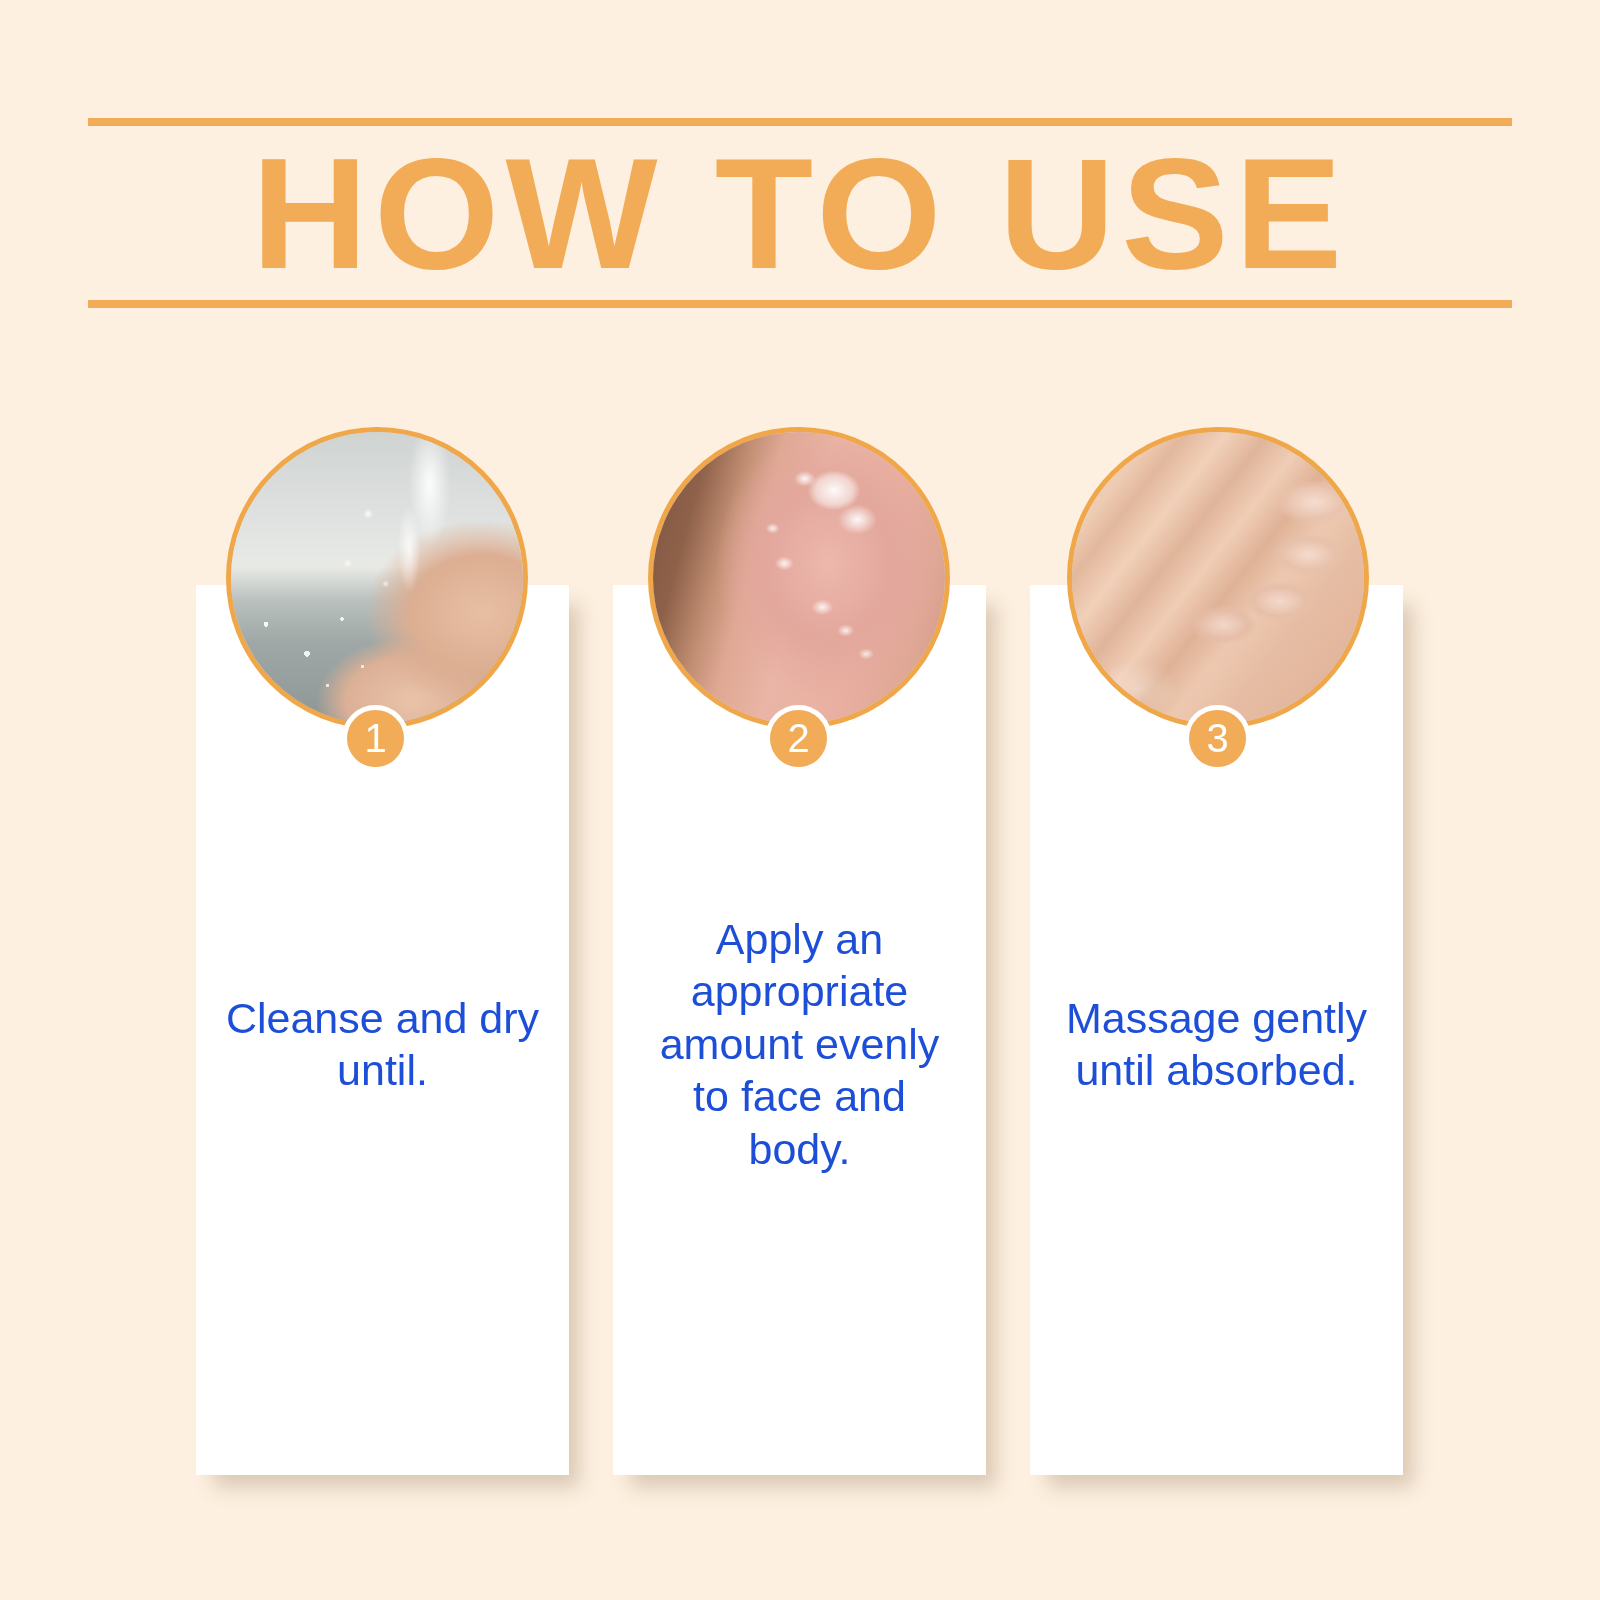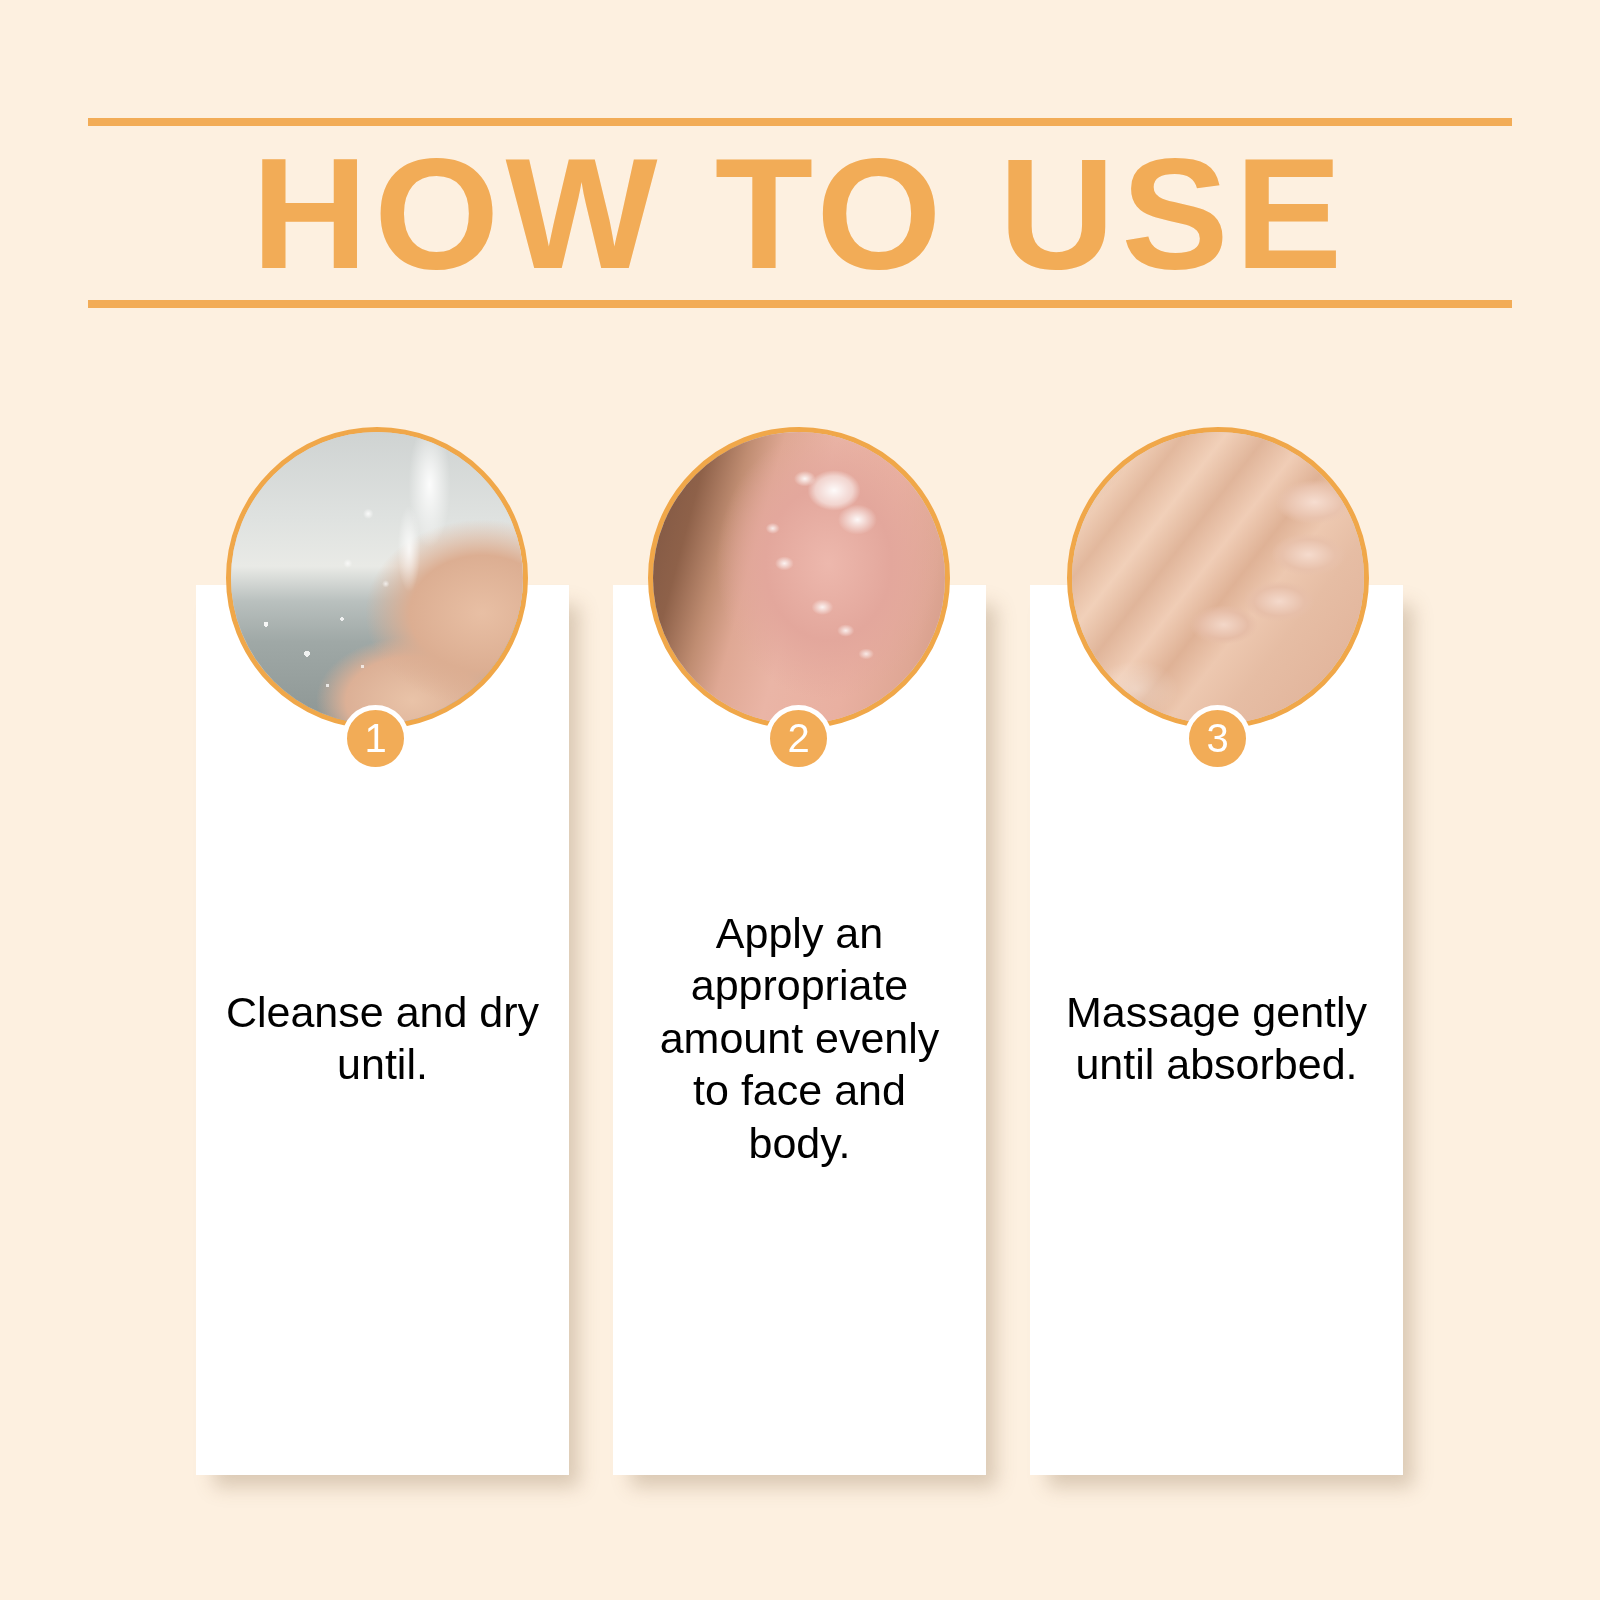--- a/index.html
+++ b/index.html
@@ -84,26 +84,26 @@
     box-shadow: 14px 16px 18px -4px rgba(120, 90, 55, 0.26);
     display: flex;
     align-items: center;
     justify-content: center;
   }
   .step-3 .card { left: 0; align-items: center; }
 
   .card-text {
     width: 320px;
     text-align: center;
-    color: #000000;
+    color: #1d4ed8;
     font-size: 43px;
     line-height: 1.22;
     font-weight: 400;
     position: relative;
-    top: 8px;
+    top: 14px;
   }
 
   
   .photo-wrap {
     position: absolute;
     top: 0;
     width: 302px;
     height: 302px;
     border-radius: 50%;
     border: 5px solid #F0A749;

